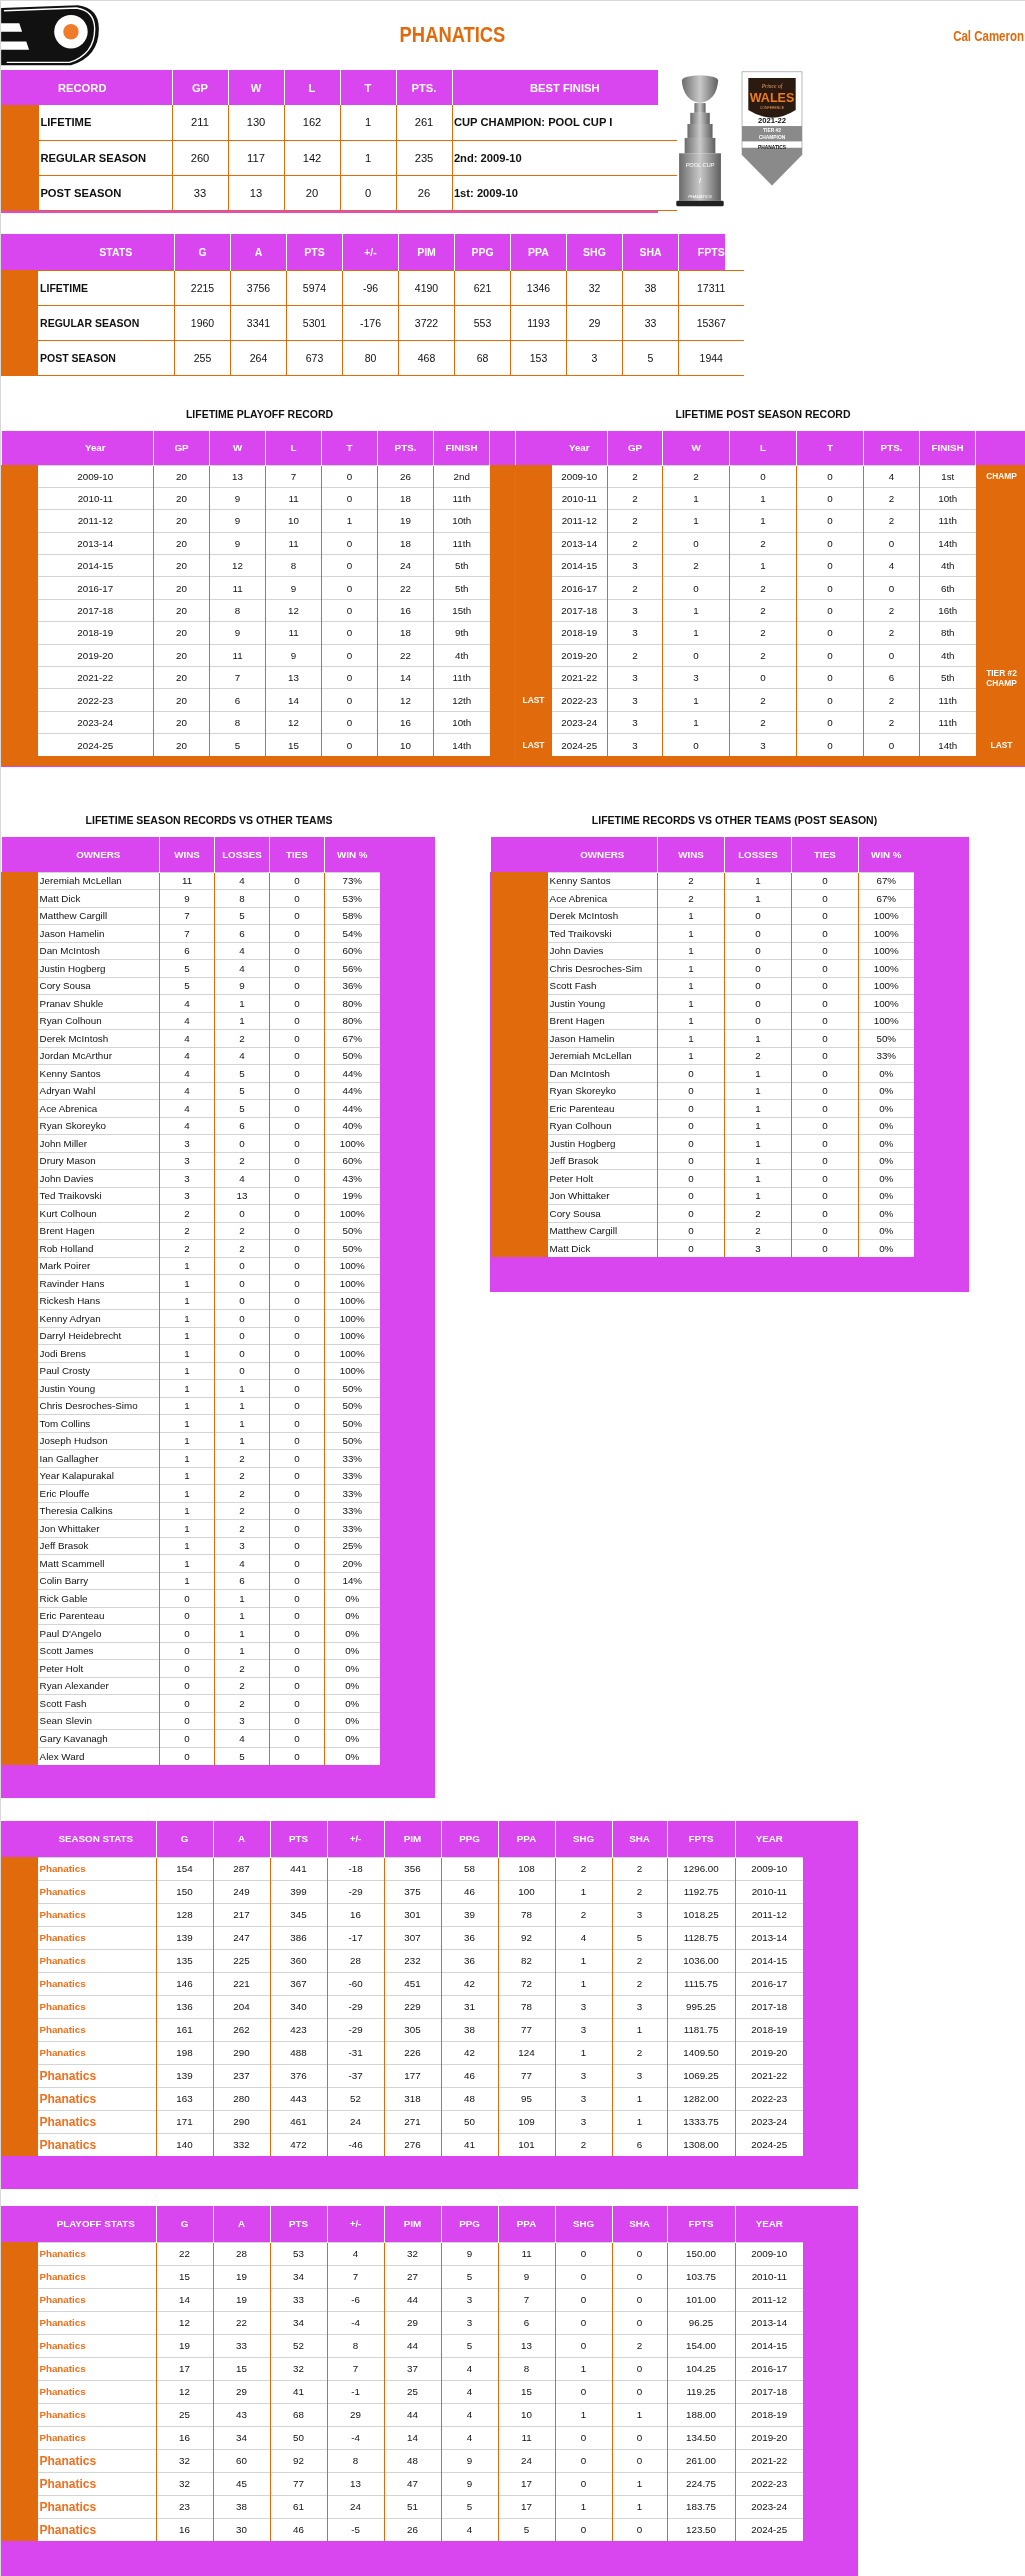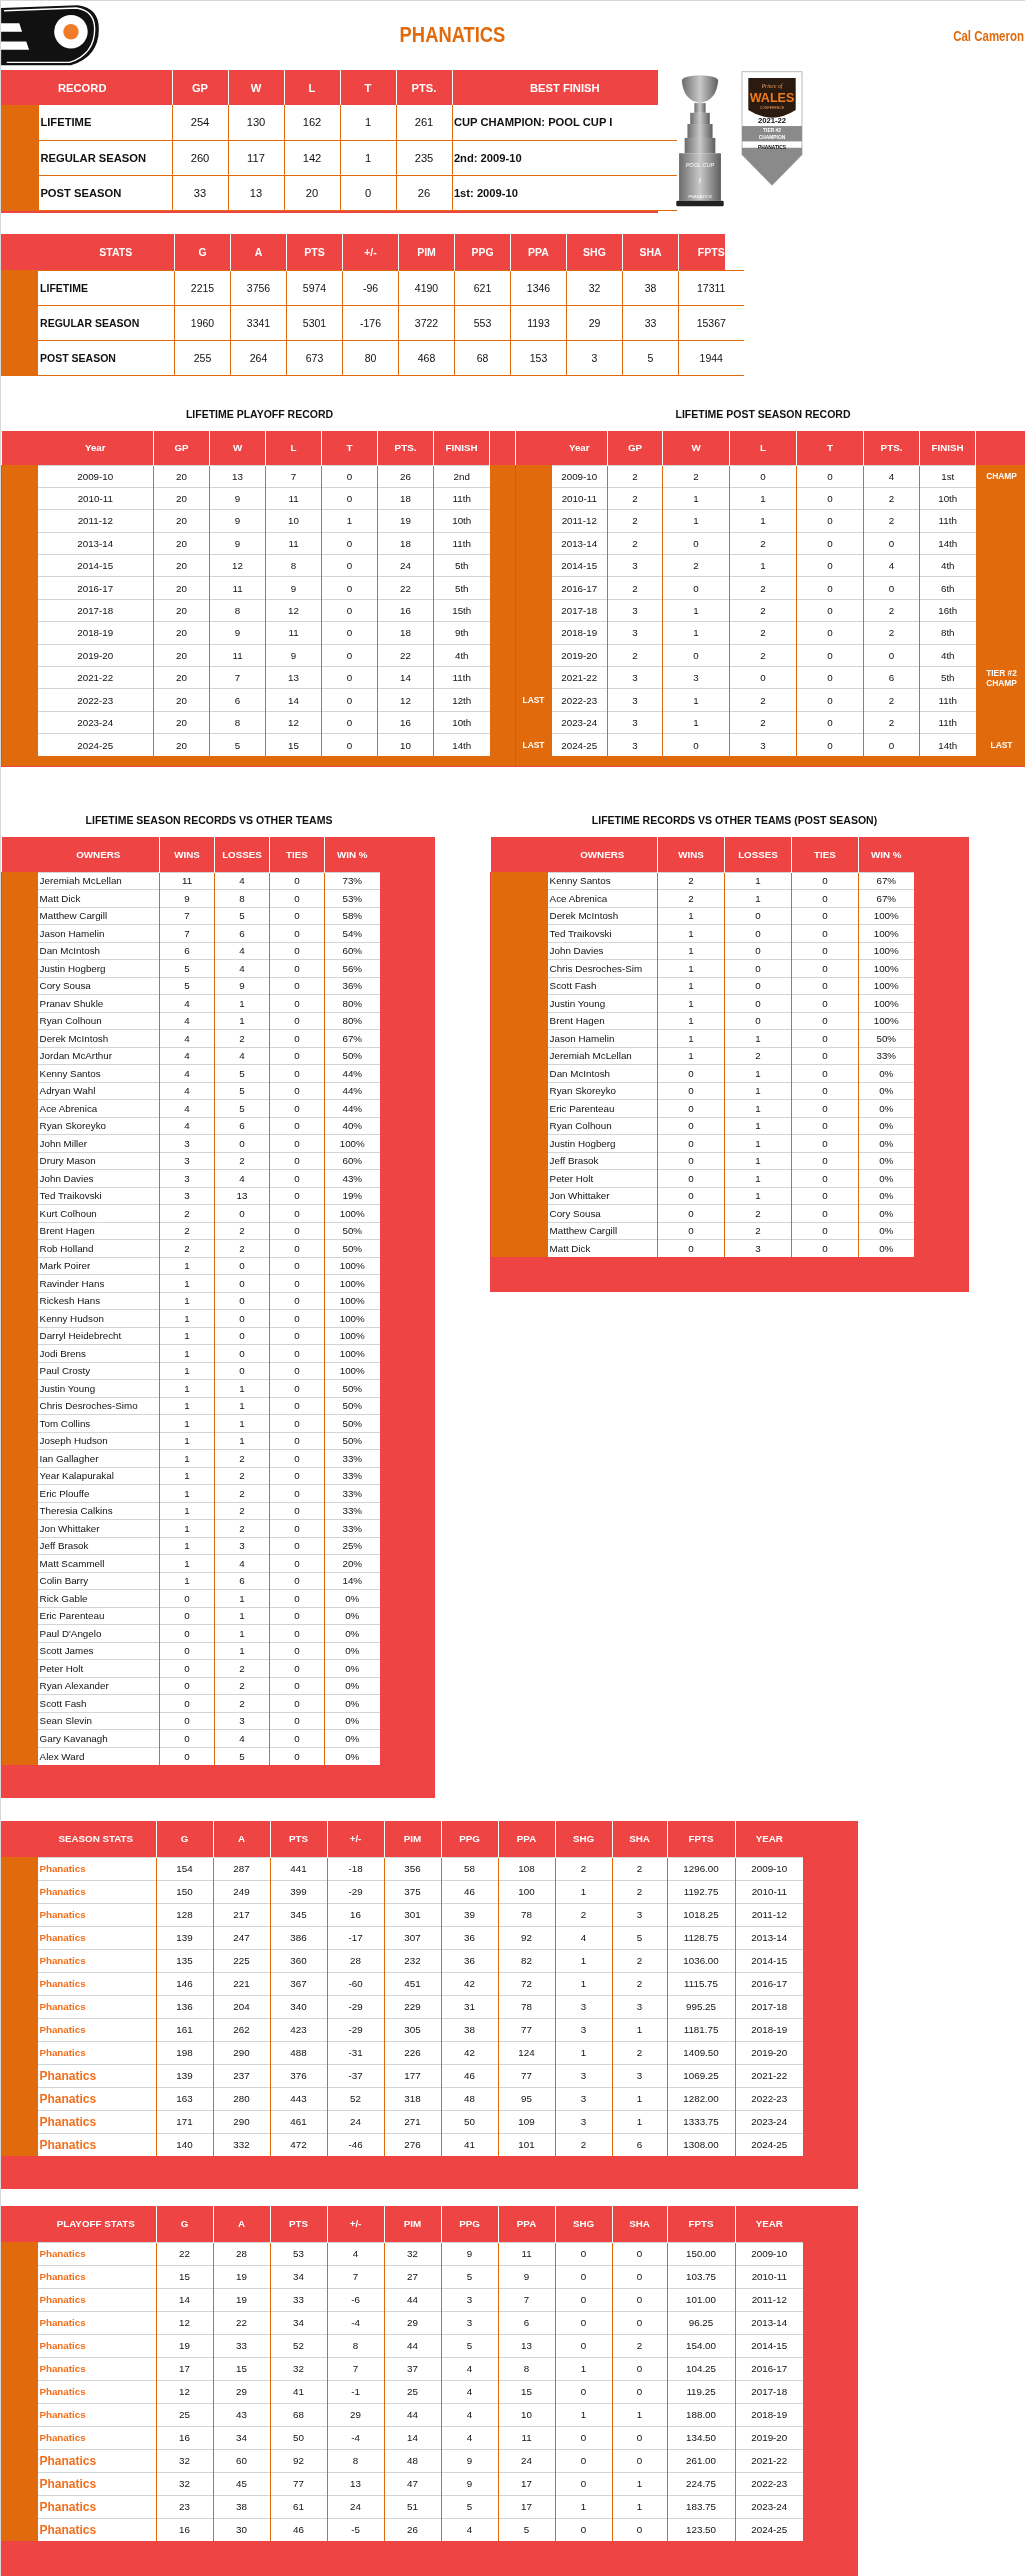--- a/index.html
+++ b/index.html
@@ -2,21 +2,21 @@
 <html style="font-size:11.2px"><head>
 <meta charset="utf-8">
 <style>
   * { box-sizing: border-box; margin: 0; padding: 0; }
   body {
     width: 1026px; height: 2576px; background: #ffffff; position: relative;
     font-family: "Liberation Sans", sans-serif; color: #111; overflow: hidden;
     border-left: 1.4px solid #d8d8d8; border-top: 1.4px solid #d8d8d8;
   }
   .abs { position: absolute; }
-  .orange { background: #ef4444; }
+  .orange { background: #d946ef; }
 
   
   #logo { left: 0; top: 0; width: 98px; height: 67px; }
   #page-title { left: 308px; top: 21px; width: 287px; text-align: center; font-size: 22.4px; font-weight: bold; color: #e06a0c; transform: scaleX(0.82); }
   #owner-name { left: 909px; top: 26.6px; width: 114px; text-align: right; font-size: 14px; font-weight: bold; color: #e06a0c; transform: scaleX(0.82); transform-origin: right; }
 
   
   table { border-collapse: collapse; table-layout: fixed; }
   th { color: #fff; font-weight: bold; text-align: center; }
   td { text-align: center; background: #fff; }
@@ -98,21 +98,21 @@
           <th>W</th>
           <th>L</th>
           <th>T</th>
           <th>PTS.</th>
           <th>BEST FINISH</th>
         </tr>
       </thead>
     <tbody id="record-body">
         <tr>
           <td class="lbl" style="border-left: 38px solid rgb(224, 106, 12);">LIFETIME</td>
-          <td>254</td>
+          <td>211</td>
           <td>130</td>
           <td>162</td>
           <td>1</td>
           <td>261</td>
           <td class="best">CUP CHAMPION:  POOL CUP I</td>
         </tr>
         <tr>
           <td class="lbl" style="border-left: 38px solid rgb(224, 106, 12);">REGULAR SEASON</td>
           <td>260</td>
           <td>117</td>
@@ -819,21 +819,21 @@
         <tr>
           <td style="background: rgb(224, 106, 12); border: none;"></td>
           <td class="name">Rickesh Hans</td>
           <td>1</td>
           <td>0</td>
           <td>0</td>
           <td>100%</td>
         </tr>
         <tr>
           <td style="background: rgb(224, 106, 12); border: none;"></td>
-          <td class="name">Kenny Hudson</td>
+          <td class="name">Kenny Adryan</td>
           <td>1</td>
           <td>0</td>
           <td>0</td>
           <td>100%</td>
         </tr>
         <tr>
           <td style="background: rgb(224, 106, 12); border: none;"></td>
           <td class="name">Darryl Heidebrecht</td>
           <td>1</td>
           <td>0</td>

